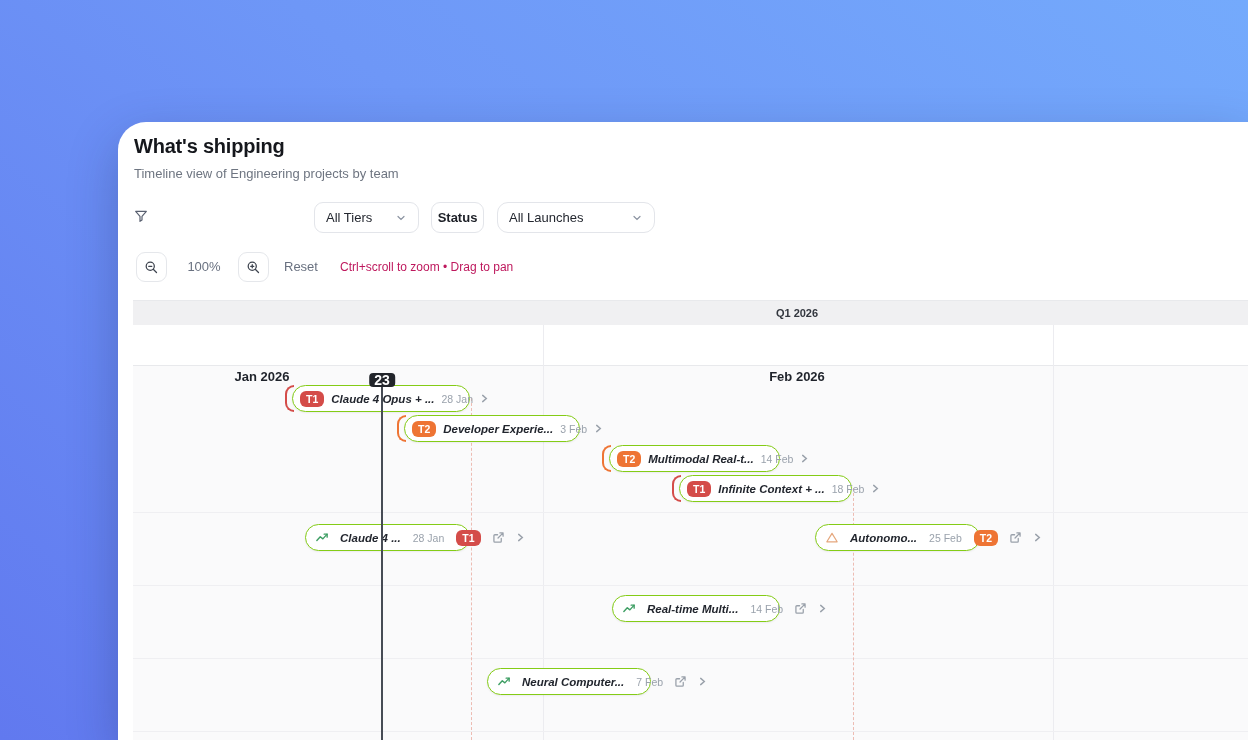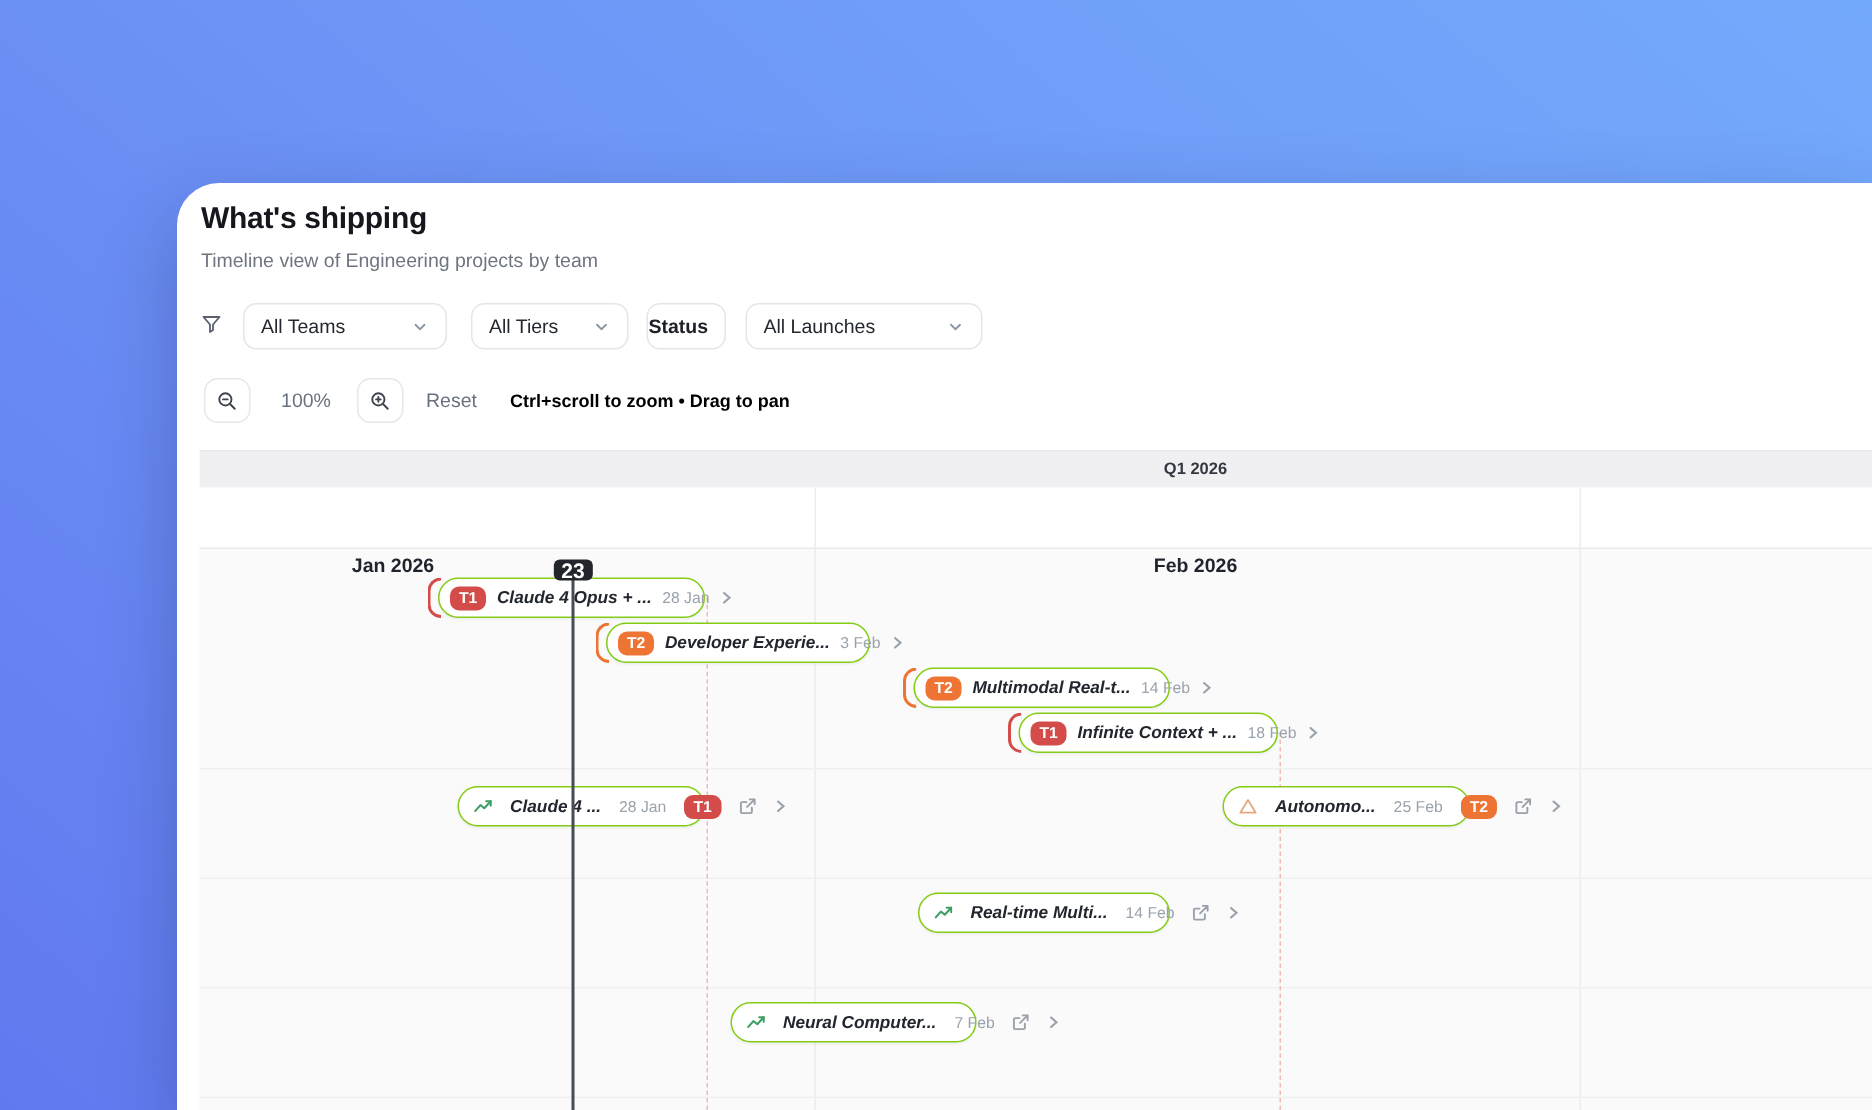--- a/index.html
+++ b/index.html
@@ -17,32 +17,32 @@
   .subtitle { position:absolute; left:16px; top:44px; font-size:13px; color:#6e7581; }
 
   
   .funnel { position:absolute; left:15px; top:86px; }
   .select { position:absolute; top:80px; height:31px; background:#fff;
     border:1px solid #e3e5ea; border-radius:9px; display:flex; align-items:center;
     padding:0 11px; font-size:13px; color:#23272f; cursor:pointer; }
   .select .chevd { margin-left:auto; }
   .f-teams { left:44px; width:136px; }
   .f-tiers { left:196px; width:105px; }
-  .f-status { left:313px; width:53px; justify-content:flex-end; font-weight:700; color:#1c1f26; }
-  .f-launches { left:379px; width:158px; }
+  .f-status { left:313px; width:53px; justify-content:center; font-weight:700; color:#1c1f26; }
+  .f-launches { left:379px; width:158px;border-radius:11px; }
 
   
   .zbtn { position:absolute; top:130px; width:31px; height:30px; background:#fff;
     border:1px solid #e5e7eb; border-radius:9px; display:flex; align-items:center;
     justify-content:center; cursor:pointer; }
   .zo { left:18px; } .zi { left:120px; }
   .zlevel { position:absolute; left:56px; top:137px; width:60px; text-align:center;
     font-size:13px; color:#697180; }
   .reset { position:absolute; left:166px; top:137px; font-size:13px; color:#697180; cursor:pointer; }
-  .hint { position:absolute; left:222px; top:138px; font-size:12px; color:#000000;font-weight:bold; }
+  .hint { position:absolute; left:222px; top:138px; font-size:12px; color:#be185d; }
 
   
   .tl { position:absolute; left:15px; top:178px; width:1115px; height:440px; overflow:hidden;
     background:#fafafb; }
   .q-strip { position:absolute; left:0; top:0; width:100%; height:25px; background:#f0f0f2;
     border-top:1px solid #e8e9ec; }
   .q-label { position:absolute; left:664px; top:6px; transform:translateX(-50%);
     font-size:11px; font-weight:700; color:#33373f; }
   .months { position:absolute; left:0; top:25px; width:100%; height:41px; background:#fff;
     border-bottom:1px solid #e8e9ec; }
@@ -86,28 +86,20 @@
 
   <div class="title">What's shipping</div>
   <div class="subtitle">Timeline view of Engineering projects by team</div>
 
   <span class="funnel">
     <svg width="16" height="16" viewBox="0 0 24 24" fill="none" stroke="#596070" stroke-width="1.8" stroke-linejoin="round">
         <path d="M4 5h16l-6.5 7.5V18l-3 2v-7.5L4 5z"></path>
       </svg>
   </span>
 
-  <div class="select f-teams">
-    <span>All Teams</span>
-    <span class="chevd">
-      <svg width="12" height="12" viewBox="0 0 24 24" fill="none" stroke="#8b93a1" stroke-width="2.4" stroke-linecap="round">
-          <path d="M6 9l6 6 6-6"></path>
-        </svg>
-    </span>
-  </div>
   <div class="select f-tiers">
     <span>All Tiers</span>
     <span class="chevd">
       <svg width="12" height="12" viewBox="0 0 24 24" fill="none" stroke="#8b93a1" stroke-width="2.4" stroke-linecap="round">
           <path d="M6 9l6 6 6-6"></path>
         </svg>
     </span>
   </div>
   <div class="select f-status">
     <span>Status</span>

